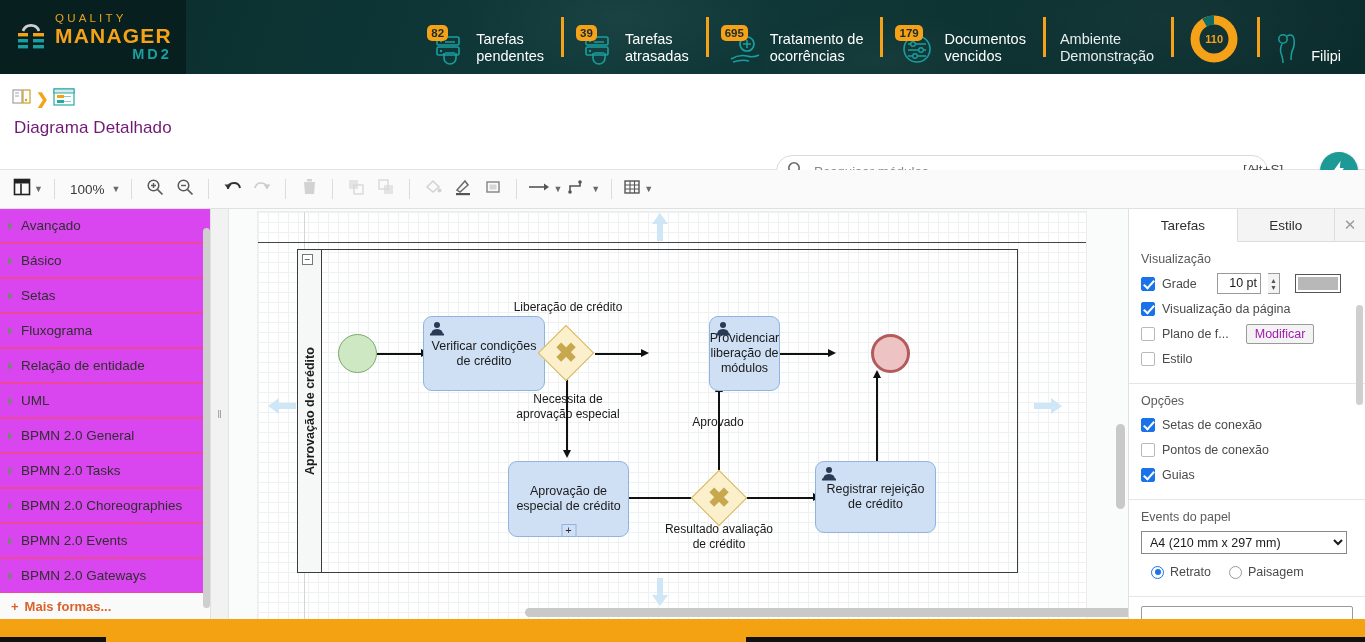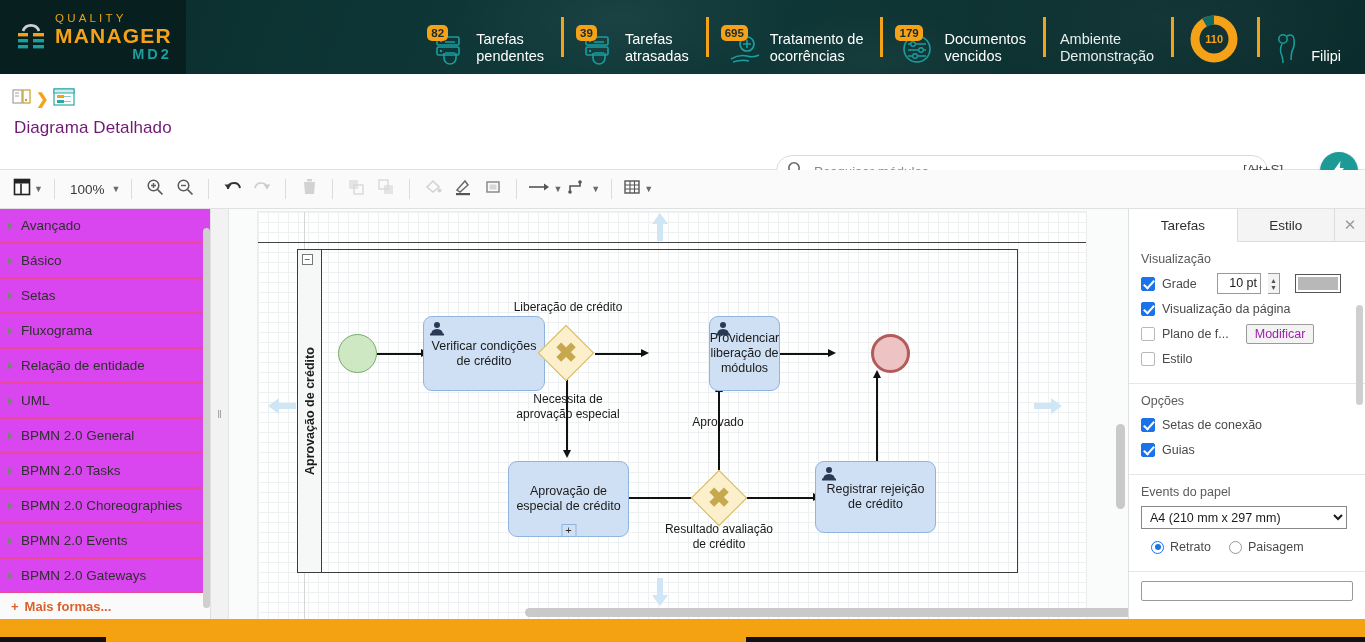--- a/index.html
+++ b/index.html
@@ -842,20 +842,24 @@
     </div>
   </div>
 
   <div class="rsec">
     <div class="rsec-title">Opções</div>
     <div class="crow">
       <span class="cbox on"></span>
       <span class="clabel">Setas de conexão</span>
     </div>
     <div class="crow">
+      <span class="cbox"></span>
+      <span class="clabel">Pontos de conexão</span>
+    </div>
+    <div class="crow">
       <span class="cbox on"></span>
       <span class="clabel">Guias</span>
     </div>
   </div>
 
   <div class="rsec">
     <div class="rsec-title">Events do papel</div>
     <select class="sel-paper">
       <option>A4 (210 mm x 297 mm)</option>
     </select>

